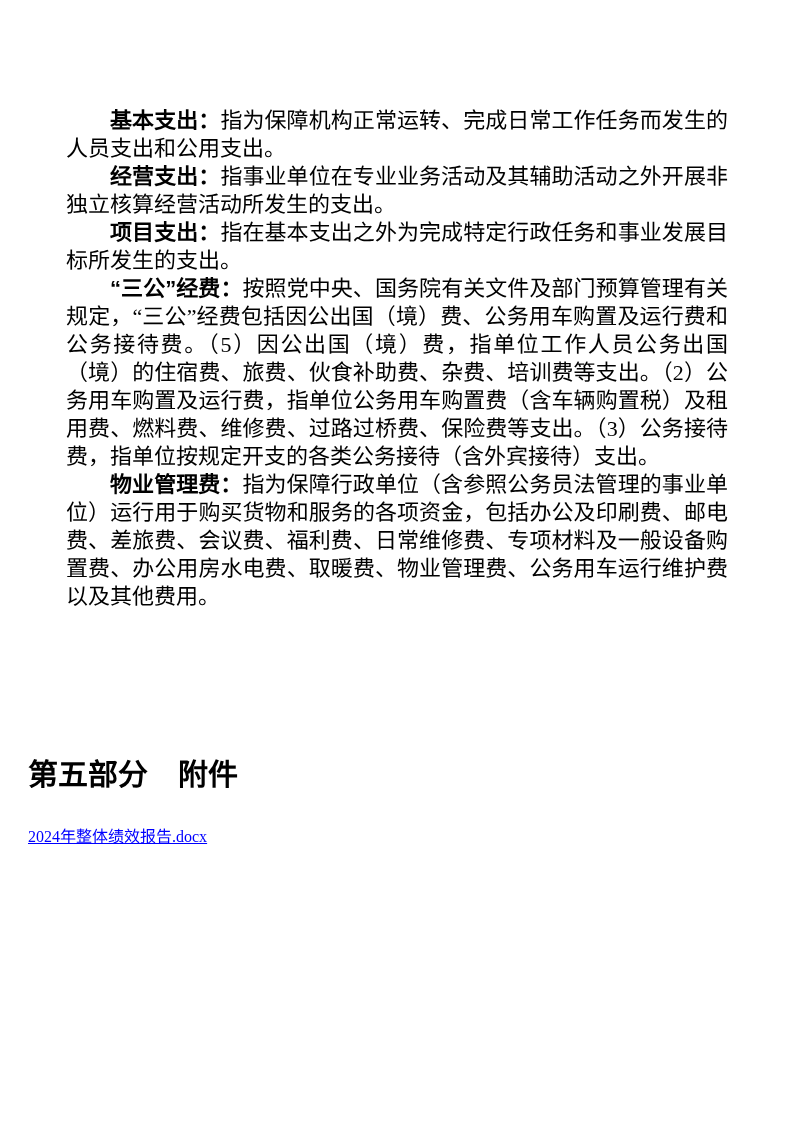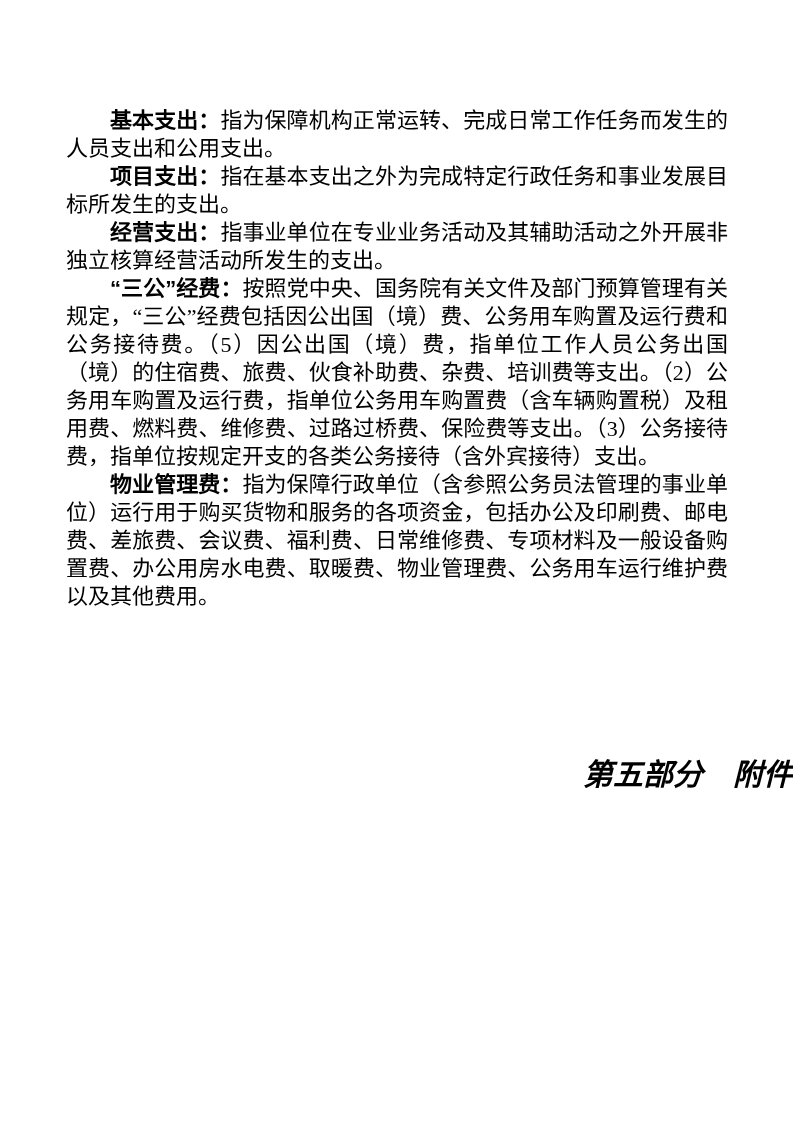--- a/index.html
+++ b/index.html
@@ -30,23 +30,22 @@
     text-indent: 44px; 
     letter-spacing: 0;
   }
   .term {
     font-weight: bold;
     
     font-family: "Liberation Sans", "DejaVu Sans", sans-serif;
   }
   .attachment-section {
     
-    padding-left: 44px;
-    text-align: right;
-    font-style: italic;
+    padding-left: 28px;
+    text-align: left;
   }
   .section-heading {
     margin: 145px 0 0 0;
     font-size: 30px;
     line-height: 38px;
     font-weight: bold;
     font-family: "Liberation Serif", "DejaVu Serif", serif;
   }
   .link-line {
     margin: 32px 0 0 0;
@@ -60,27 +59,30 @@
 </style>
 </head>
 <body>
 
 <div class="page">
 
   <div class="body-text">
 
     <p class="para"><span class="term">基本支出：</span><span>指为保障机构正常运转、完成日常工作任务而发生的人员支出和公用支出。</span></p>
 
+    <p class="para"><span class="term">经营支出：</span><span>指事业单位在专业业务活动及其辅助活动之外开展非独立核算经营活动所发生的支出。</span></p>
+
     <p class="para"><span class="term">项目支出：</span><span>指在基本支出之外为完成特定行政任务和事业发展目标所发生的支出。</span></p>
-
-    <p class="para"><span class="term">经营支出：</span><span>指事业单位在专业业务活动及其辅助活动之外开展非独立核算经营活动所发生的支出。</span></p>
 
     <p class="para"><span class="term">“三公”经费：</span><span>按照党中央、国务院有关文件及部门预算管理有关规定，“三公”经费包括因公出国（境）费、公务用车购置及运行费和公务接待费。（5）因公出国（境）费，指单位工作人员公务出国（境）的住宿费、旅费、伙食补助费、杂费、培训费等支出。（2）公务用车购置及运行费，指单位公务用车购置费（含车辆购置税）及租用费、燃料费、维修费、过路过桥费、保险费等支出。（3）公务接待费，指单位按规定开支的各类公务接待（含外宾接待）支出。</span></p>
 
     <p class="para"><span class="term">物业管理费：</span><span>指为保障行政单位（含参照公务员法管理的事业单位）运行用于购买货物和服务的各项资金，包括办公及印刷费、邮电费、差旅费、会议费、福利费、日常维修费、专项材料及一般设备购置费、办公用房水电费、取暖费、物业管理费、公务用车运行维护费以及其他费用。</span></p>
 
   </div>
 
   <div class="attachment-section">
     <h1 class="section-heading">第五部分　附件</h1>
+    <p class="link-line">
+      <a class="doc-link" href="#">2024年整体绩效报告.docx</a>
+    </p>
   </div>
 
 </div>
 
 </body></html>

